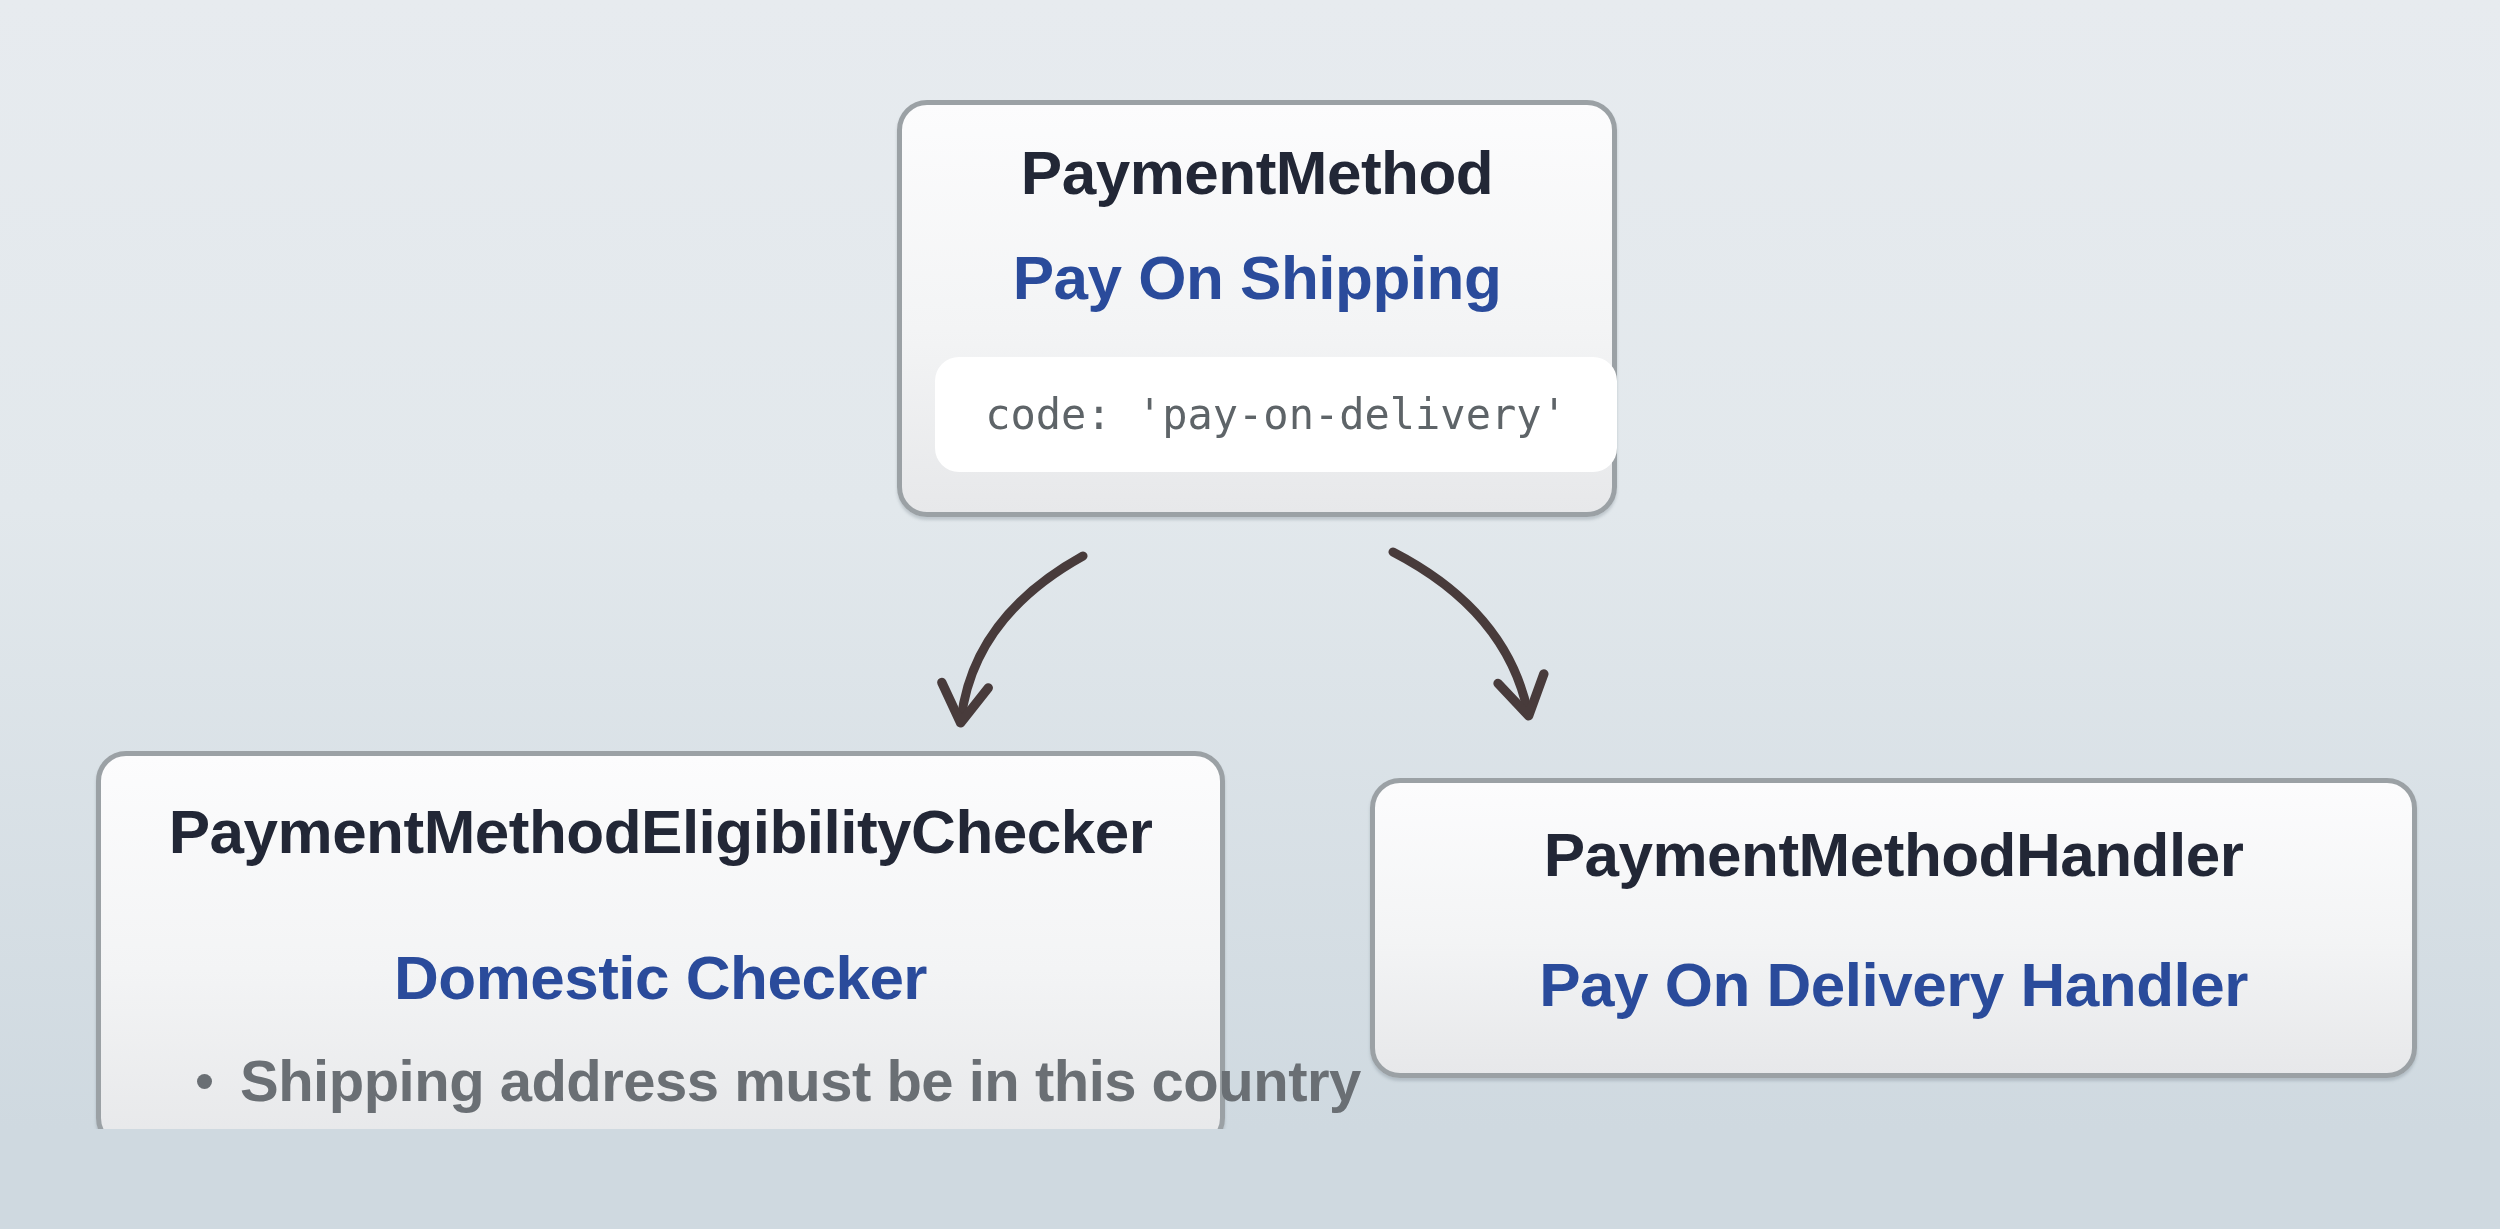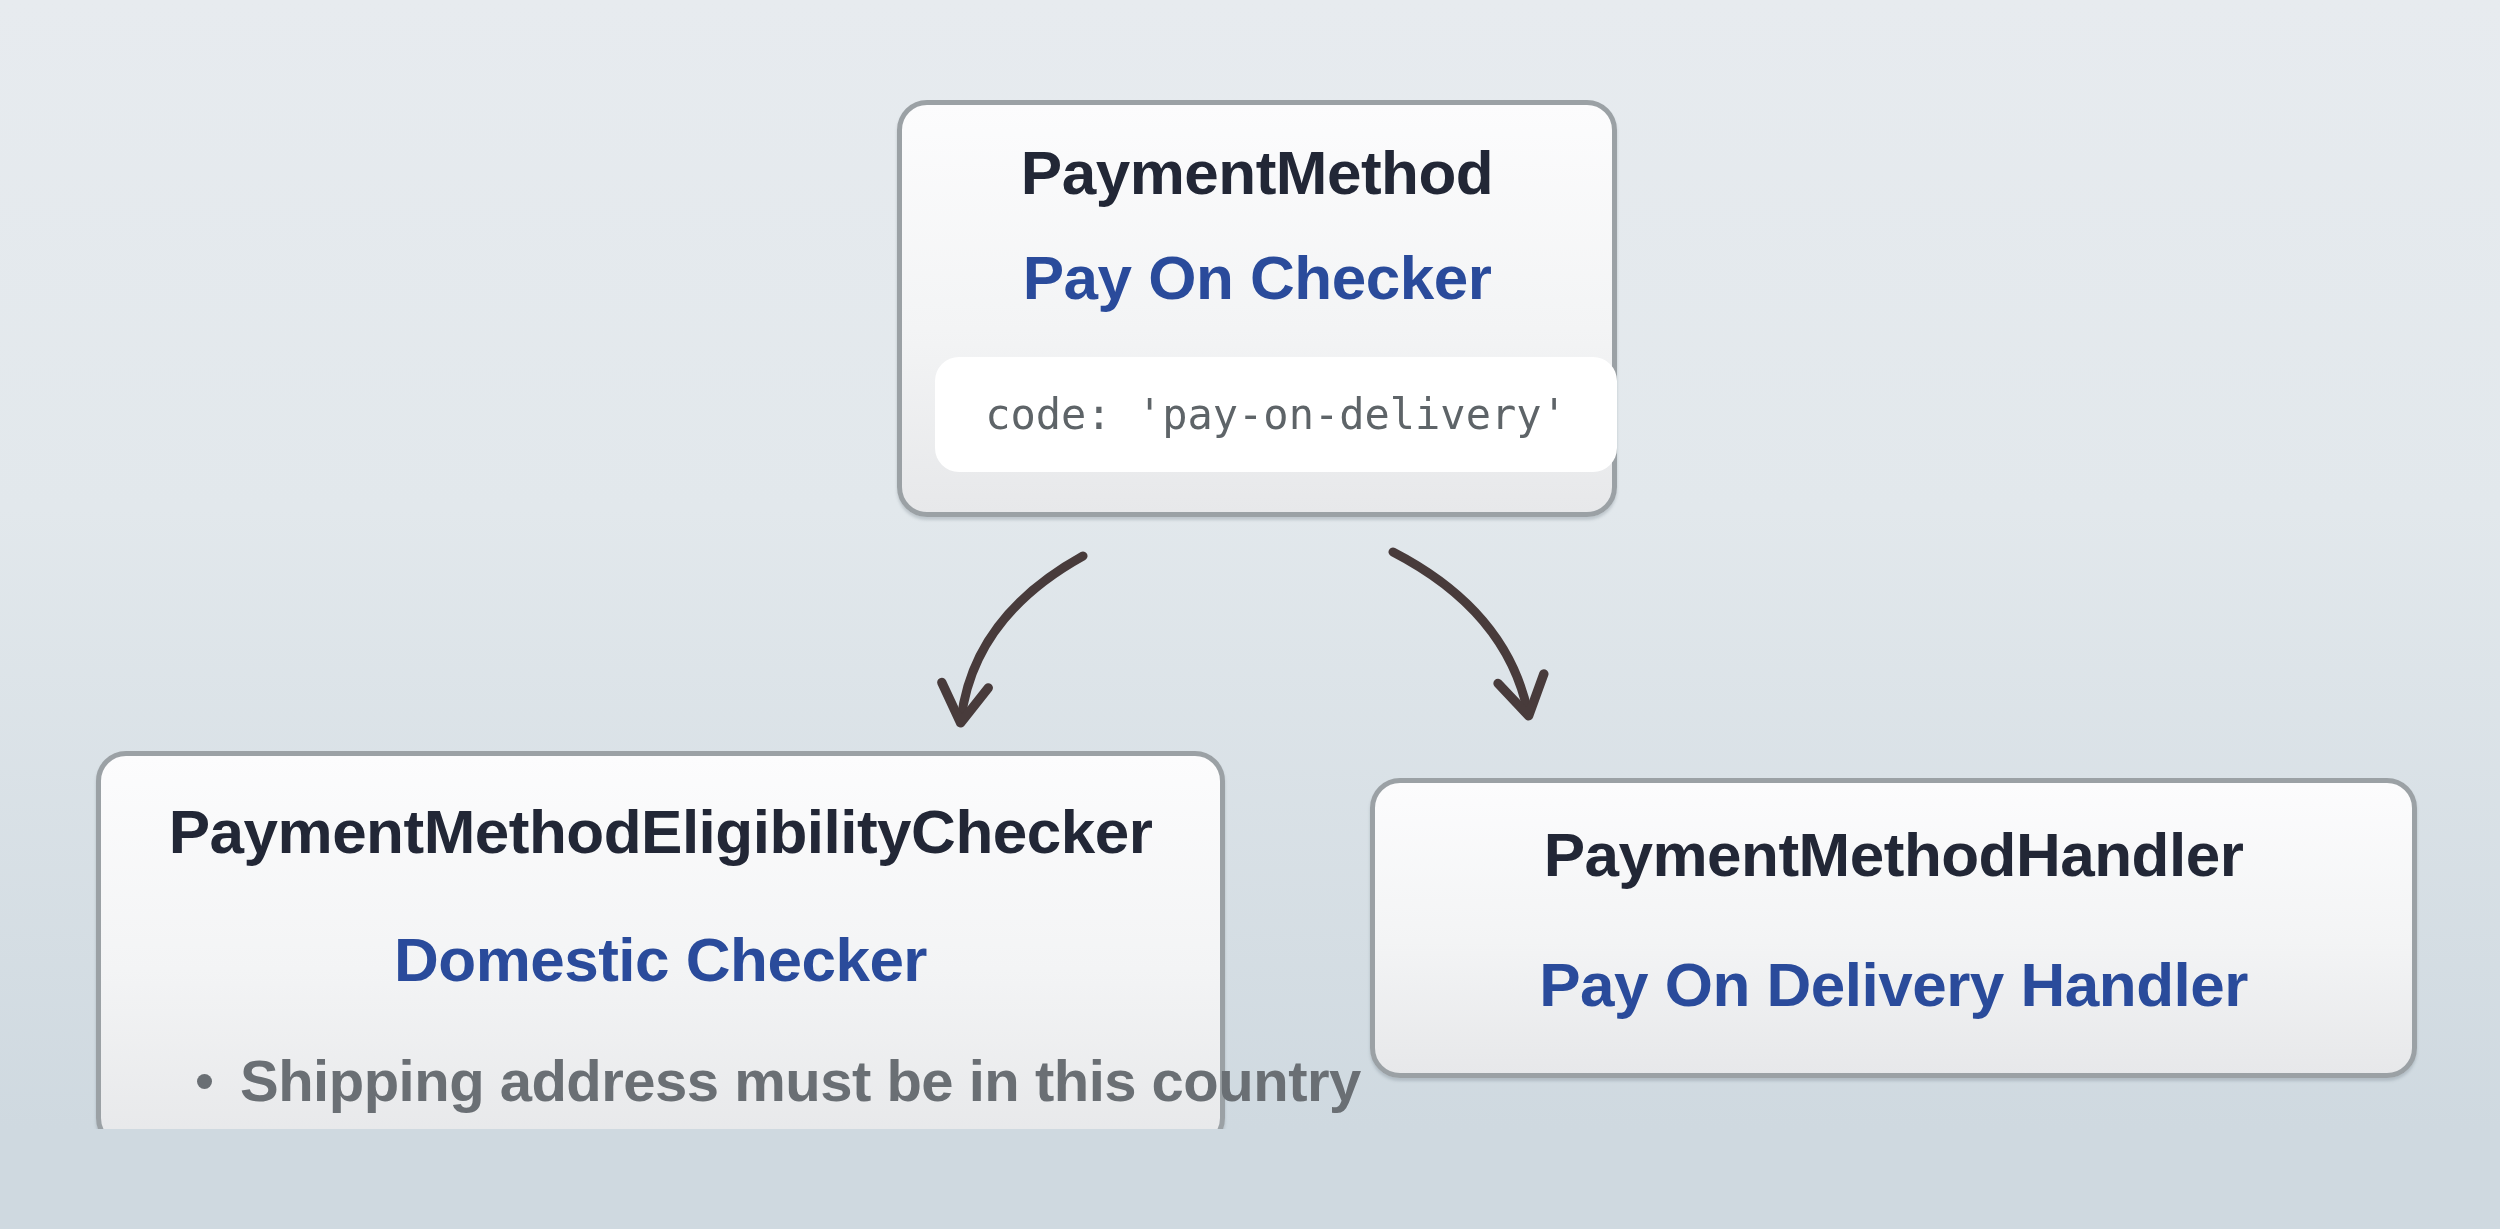--- a/index.html
+++ b/index.html
@@ -55,21 +55,21 @@
     line-height: 72px;
     white-space: nowrap;
     letter-spacing: -0.5px;
   }
   .node-title { color: var(--title-color); }
   .node-subtitle { color: var(--accent-blue); }
 
   .card-top .node-title      { top: 32px; }
   .card-top .node-subtitle   { top: 137px; }
   .card-left .node-title     { top: 40px; }
-  .card-left .node-subtitle  { top: 168px; }
+  .card-left .node-subtitle  { top: 186px; }
   .card-right .node-title    { top: 36px; }
   .card-right .node-subtitle { top: 166px; }
 
   .code-pill {
     position: absolute;
     left: 13px; top: 252px;
     width: 682px; height: 115px;
     background: var(--pill-background);
     border-radius: 24px;
     display: flex;
@@ -115,21 +115,21 @@
       <marker id="arrowhead" viewBox="0 0 10 10" refX="7.5" refY="5" markerWidth="6.5" markerHeight="6.5" markerUnits="strokeWidth" orient="auto">
         <path d="M1.5 1 L8 5 L1.5 9" fill="none" stroke="#483b3b" stroke-width="1.6" stroke-linecap="round" stroke-linejoin="round"></path>
       </marker>
     </defs>
     <path d="M 1083 556 Q 973 617 961 720" fill="none" stroke="#483b3b" stroke-width="9" stroke-linecap="round" marker-end="url(#arrowhead)"></path>
     <path d="M 1393 552 Q 1507 611 1528 713" fill="none" stroke="#483b3b" stroke-width="9" stroke-linecap="round" marker-end="url(#arrowhead)"></path>
   </svg>
 
   <div class="card card-top">
     <div class="node-title">PaymentMethod</div>
-    <div class="node-subtitle">Pay On Checker</div>
+    <div class="node-subtitle">Pay On Shipping</div>
     <div class="code-pill">
       <span class="code-text">code: 'pay-on-delivery'</span>
     </div>
   </div>
 
   <div class="card card-left">
     <div class="node-title">PaymentMethodEligibilityChecker</div>
     <div class="node-subtitle">Domestic Checker</div>
     <div class="bullet-row">
       <span class="bullet-dot"></span>

